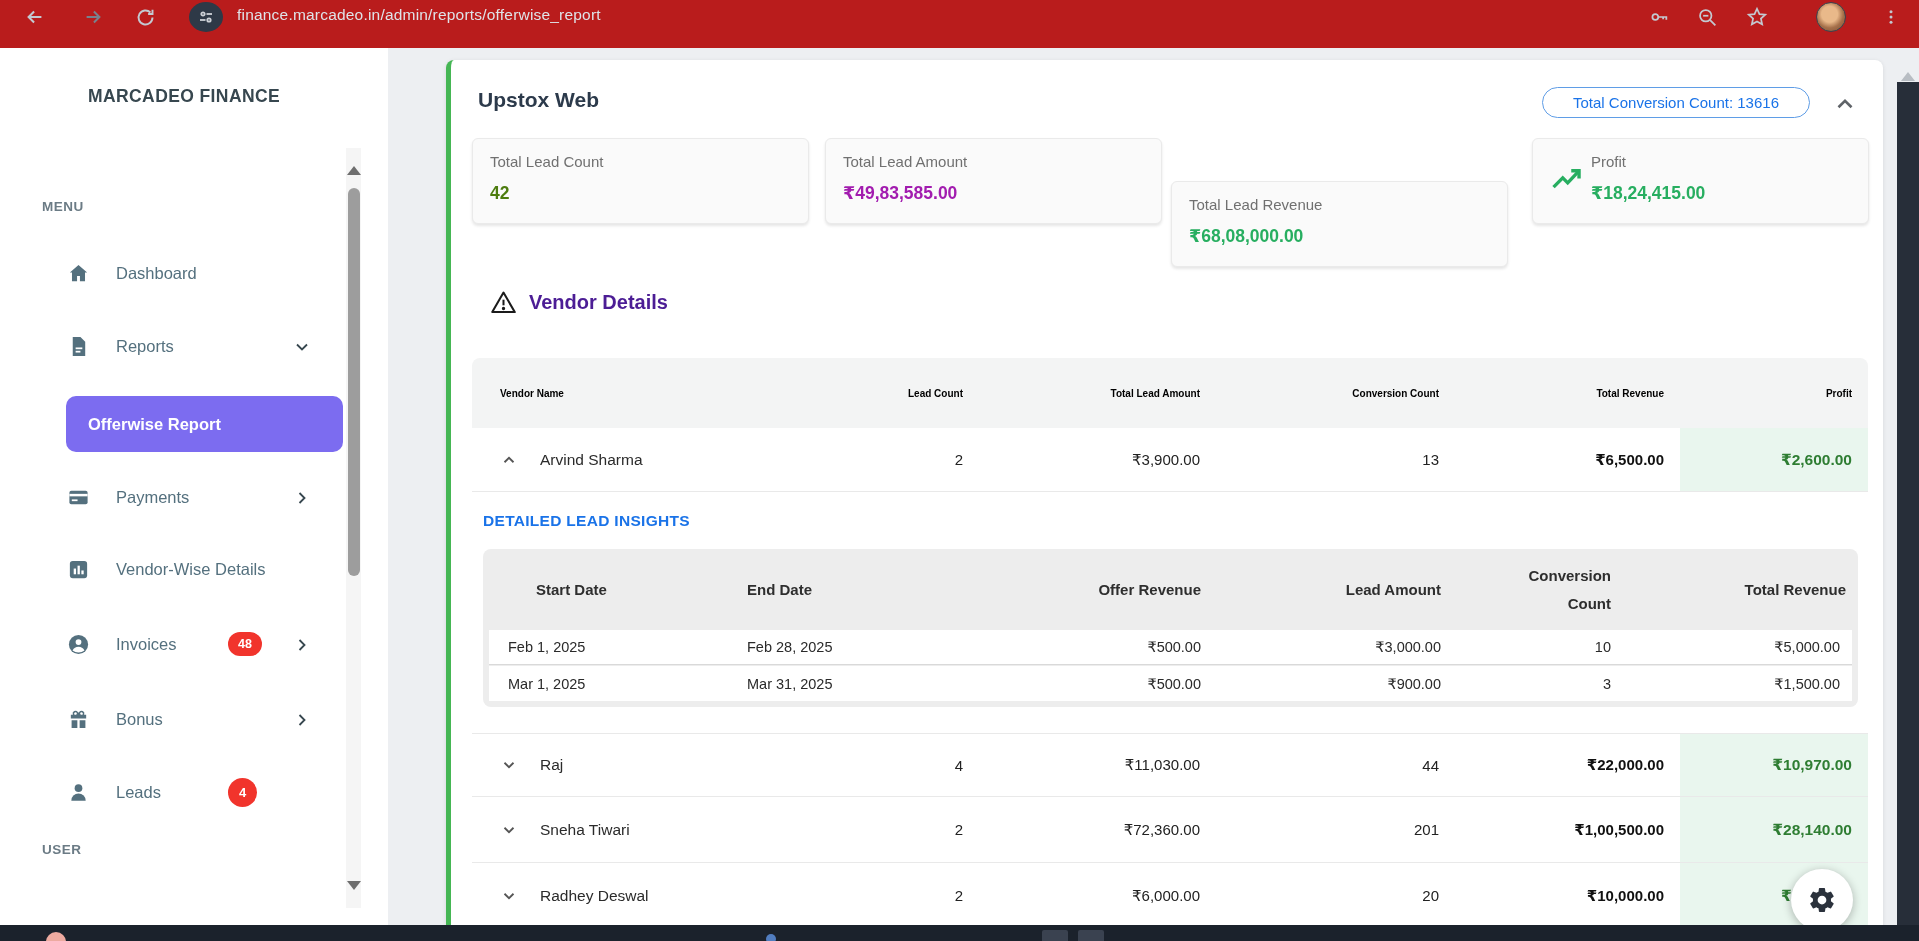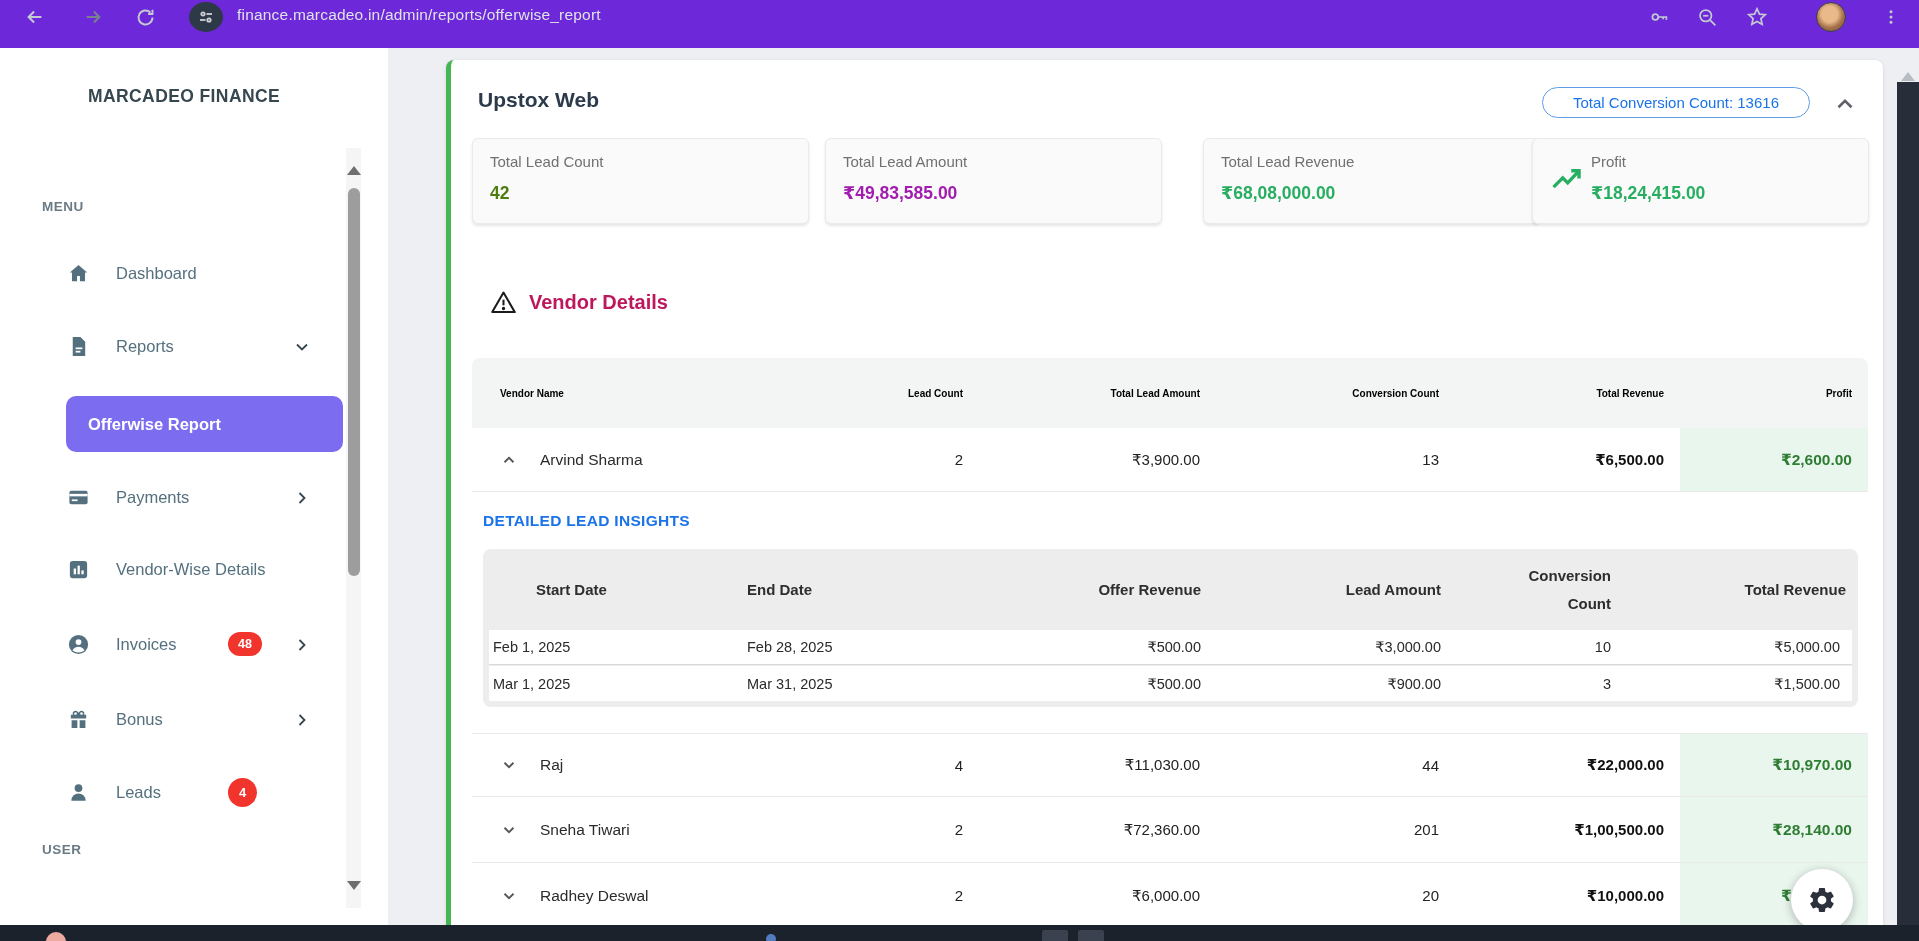--- a/index.html
+++ b/index.html
@@ -2,21 +2,21 @@
 <html><head>
 <meta charset="utf-8">
 <style>
   * { margin:0; padding:0; box-sizing:border-box; }
   html,body { width:1919px; height:941px; overflow:hidden; background:#edeff2;
     font-family:"Liberation Sans","DejaVu Sans",sans-serif; }
   .abs { position:absolute; }
   #screen { position:relative; width:1919px; height:941px; }
 
   
-  #browser-bar { left:0; top:0; width:1919px; height:48px; background:#6d28d9; z-index:8; }
+  #browser-bar { left:0; top:0; width:1919px; height:48px; background:#b91c1c; z-index:8; }
   .nav-ico { position:absolute; top:4px; width:26px; height:26px; display:flex; align-items:center; justify-content:center; }
   #url-text { position:absolute; left:237px; top:6px; font-size:15.5px; color:#dfe3e8; letter-spacing:.2px; }
   #site-info { position:absolute; left:189px; top:2px; width:34px; height:30px; border-radius:50%; background:#2e3947; display:flex; align-items:center; justify-content:center; }
   #avatar { position:absolute; left:1816px; top:2px; width:30px; height:30px; border-radius:50%;
     background:radial-gradient(circle at 45% 40%, #e9b98a 0 35%, #a5704a 60%, #7a4f34 100%); border:1px solid #39434f; }
 
   
   #page { left:0; top:48px; width:1919px; height:893px; background:#edeff2; z-index:1; }
 
   
@@ -49,21 +49,21 @@
 
   .stat-card { position:absolute; top:78px; width:337px; height:86px; background:#fafafa; border:1px solid #eaeaea;
     border-radius:6px; box-shadow:0 2px 3px rgba(0,0,0,.10); }
   .stat-label { position:absolute; left:17px; top:14px; font-size:15px; color:#707070; }
   .stat-value { position:absolute; left:17px; top:44px; font-size:17.5px; font-weight:bold; }
   .v-red { color:#4d7c0f; } .v-blue { color:#a21caf; } .v-green { color:#27ae60; }
   #stat-3 .stat-label, #stat-3 .stat-value { left:58px; }
   #profit-icon { position:absolute; left:17px; top:24px; width:34px; height:34px; }
 
   #vendor-title-row { position:absolute; left:39px; top:226px; height:32px; display:flex; align-items:center; }
-  #vendor-title-row .vt-text { margin-left:12px; font-size:20px; font-weight:bold; color:#be185d; }
+  #vendor-title-row .vt-text { margin-left:12px; font-size:20px; font-weight:bold; color:#4c1d95; }
 
   
   #vtable { position:absolute; left:21px; top:298px; width:1396px; }
   .vgrid { display:grid; grid-template-columns:338px 169px 237px 239px 225px 188px; align-items:center; }
   #vhead { position:absolute; left:0; top:0; width:1396px; height:70px; background:#f3f4f4; border-radius:8px 8px 0 0; }
   #vhead > div { font-size:10px; font-weight:bold; color:#000000; }
   .cell-r { text-align:right; padding-right:16px; }
   .cell-name { padding-left:28px; }
   .vrow { position:absolute; left:0; width:1396px; height:64px; border-bottom:1px solid #e9e9e9; font-size:15.5px; color:#2b2b2b; }
   .vrow .num { font-size:15px; color:#222; }
@@ -78,21 +78,21 @@
   .igrid { display:grid; grid-template-columns:240px 260px 230px 240px 170px 235px; align-items:center; }
   #ihead { position:absolute; left:0; top:0; width:1375px; height:81px; }
   #ihead > div { font-size:15px; font-weight:bold; color:#2e2e2e; }
   .ih-l { padding-left:26px;margin-left:27px; } .ih-l2 { padding-left:24px; }
   .ih-r { text-align:right; padding-right:12px; }
   #ih-conv span { display:inline-block; width:110px; text-align:right; line-height:1.85; }
   .irow { position:absolute; left:6px; width:1363px; height:35px; background:#fff; font-size:14.5px; color:#2a2a2a;
     grid-template-columns:234px 260px 230px 240px 170px 229px; display:grid; align-items:center; }
   .irow.first { top:81px; border-bottom:1px solid #d9d9d9; }
   .irow.second { top:117px; }
-  .ir-l { padding-left:4px; } .ir-l2 { padding-left:24px; } .ir-r { text-align:right; padding-right:12px; }
+  .ir-l { padding-left:19px; } .ir-l2 { padding-left:24px; } .ir-r { text-align:right; padding-right:12px; }
 
   
   #fab { position:absolute; left:1791px; top:821px; width:62px; height:62px; border-radius:50%; background:#fff;
     box-shadow:0 2px 10px rgba(0,0,0,.28); display:flex; align-items:center; justify-content:center; z-index:6; cursor:pointer; }
 
   
   #r-track { position:absolute; left:1897px; top:34px; width:22px; height:907px; background:#272e39; z-index:7; }
   #r-up { position:absolute; left:1901px; top:24px; width:0; height:0; border-left:7px solid transparent; border-right:7px solid transparent; border-bottom:9px solid #b8bdc3; }
   #r-thumb { position:absolute; left:1901px; top:166px; width:14px; height:214px; border-radius:7px; background:#a2a7ad; }
   #r-down { position:absolute; left:1901px; top:876px; width:0; height:0; border-left:7px solid transparent; border-right:7px solid transparent; border-top:9px solid #b8bdc3; }
@@ -264,21 +264,21 @@
       </div>
 
       <div class="stat-card" style="left:21px;">
         <div class="stat-label">Total Lead Count</div>
         <div class="stat-value v-red">42</div>
       </div>
       <div class="stat-card" style="left:374px;">
         <div class="stat-label">Total Lead Amount</div>
         <div class="stat-value v-blue">₹49,83,585.00</div>
       </div>
-      <div class="stat-card" style="left:752px;">
+      <div class="stat-card" style="left:720px;margin-top:43px;">
         <div class="stat-label">Total Lead Revenue</div>
         <div class="stat-value v-green">₹68,08,000.00</div>
       </div>
       <div class="stat-card" id="stat-3" style="left:1081px;">
         <svg id="profit-icon" viewBox="0 0 24 24" fill="none" stroke="#27ae60" stroke-width="2.4">
           <path d="M2.5 17 9 10.5l3.5 3.5 8-8.5"></path>
             <path d="M15 5.5h5.5V11"></path>
         </svg>
         <div class="stat-label">Profit</div>
         <div class="stat-value v-green">₹18,24,415.00</div>

